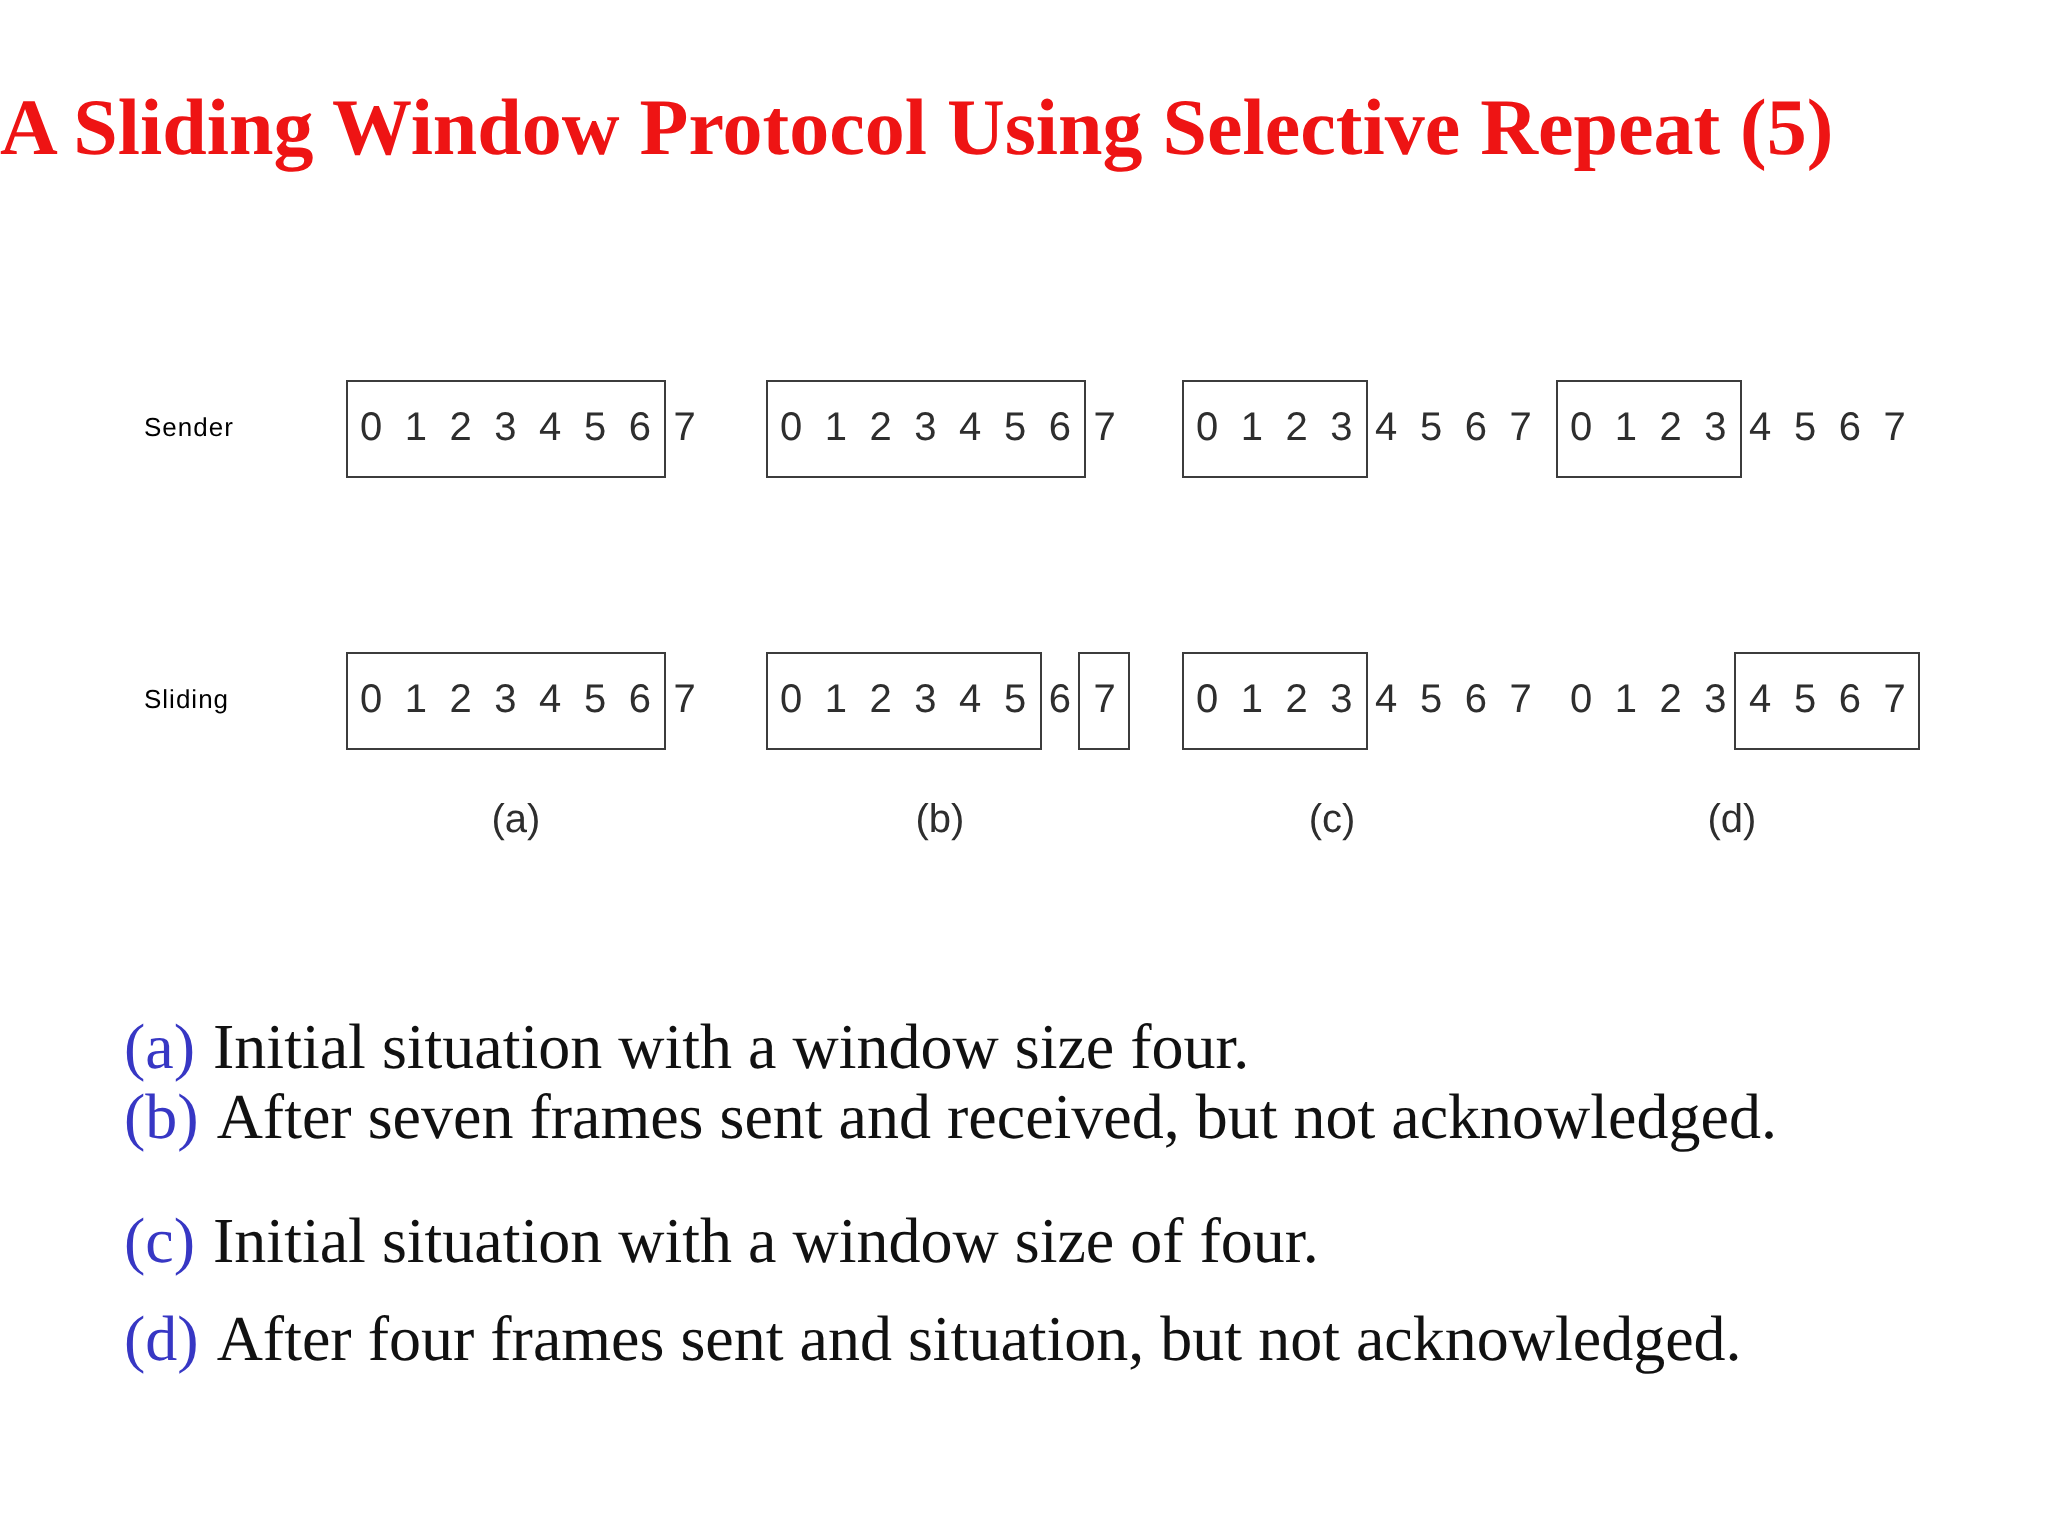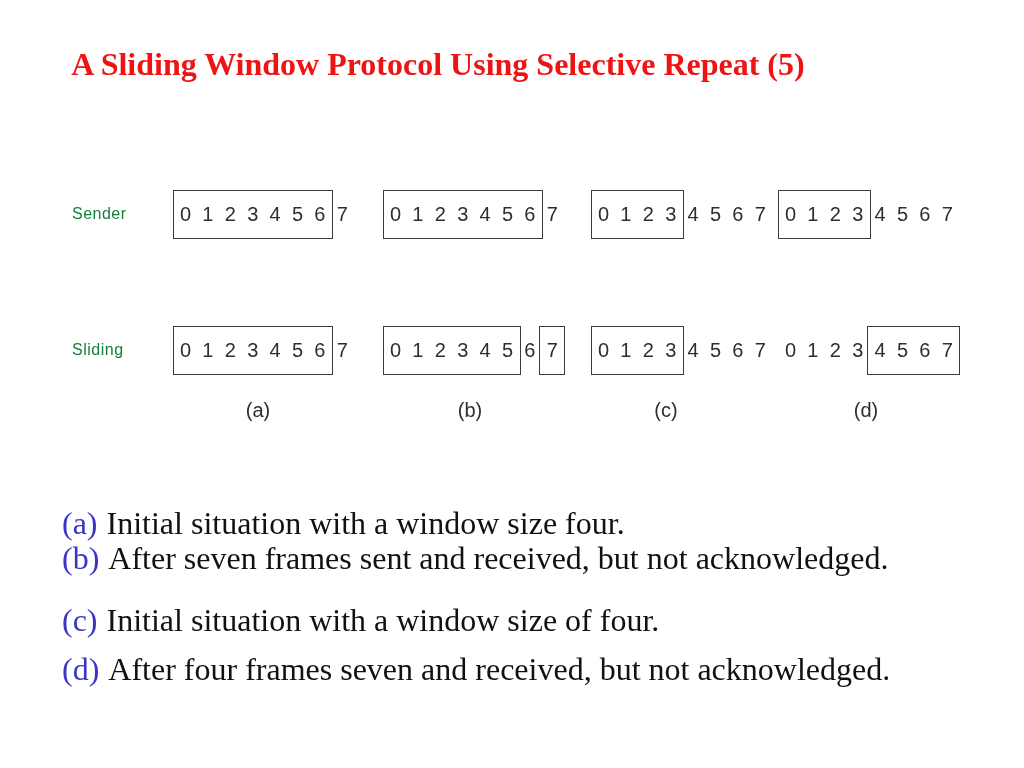--- a/index.html
+++ b/index.html
@@ -8,41 +8,40 @@
     width: 1024px;
     height: 768px;
     background: #ffffff;
     overflow: hidden;
     font-family: "Liberation Serif", serif;
   }
   .title {
     position: absolute;
     top: 42px;
     left: 0;
-    width: 876px;
-    text-align: center;
+    width: 1024px;
     font-family: "Liberation Serif", serif;
-    font-size: 32px;
+    font-size: 40px;
     font-weight: bold;
     line-height: 44px;
     color: #ee1414;
     white-space: nowrap;
   }
   .diagram {
     position: absolute;
     top: 0; left: 0;
     width: 1024px;
     height: 450px;
   }
   .diagram .row-label {
     position: absolute;
     font-family: "Liberation Sans", sans-serif;
-    font-size: 16px;
+    font-size: 13px;
     line-height: 26px;
-    color: #15803d;
+    color: #000000;
     letter-spacing: 0.5px;
   }
   .diagram .digit {
     position: absolute;
     width: 22px;
     text-align: center;
     font-family: "Liberation Sans", sans-serif;
     font-size: 20px;
     line-height: 26px;
     color: #2e2e2e;
@@ -175,17 +174,17 @@
     <div class="caption-line" style="top:504px">
       <span class="caption-tag">(a)</span><span>Initial situation with a window size four.</span>
     </div>
     <div class="caption-line" style="top:539px">
       <span class="caption-tag">(b)</span><span>After seven frames sent and received, but not acknowledged.</span>
     </div>
     <div class="caption-line" style="top:601px">
       <span class="caption-tag">(c)</span><span>Initial situation with a window size of four.</span>
     </div>
     <div class="caption-line" style="top:650px">
-      <span class="caption-tag">(d)</span><span>After four frames seven and received, but not acknowledged.</span>
+      <span class="caption-tag">(d)</span><span>After four frames sent and situation, but not acknowledged.</span>
     </div>
   </div>
 
 </div>
 
 </body></html>

